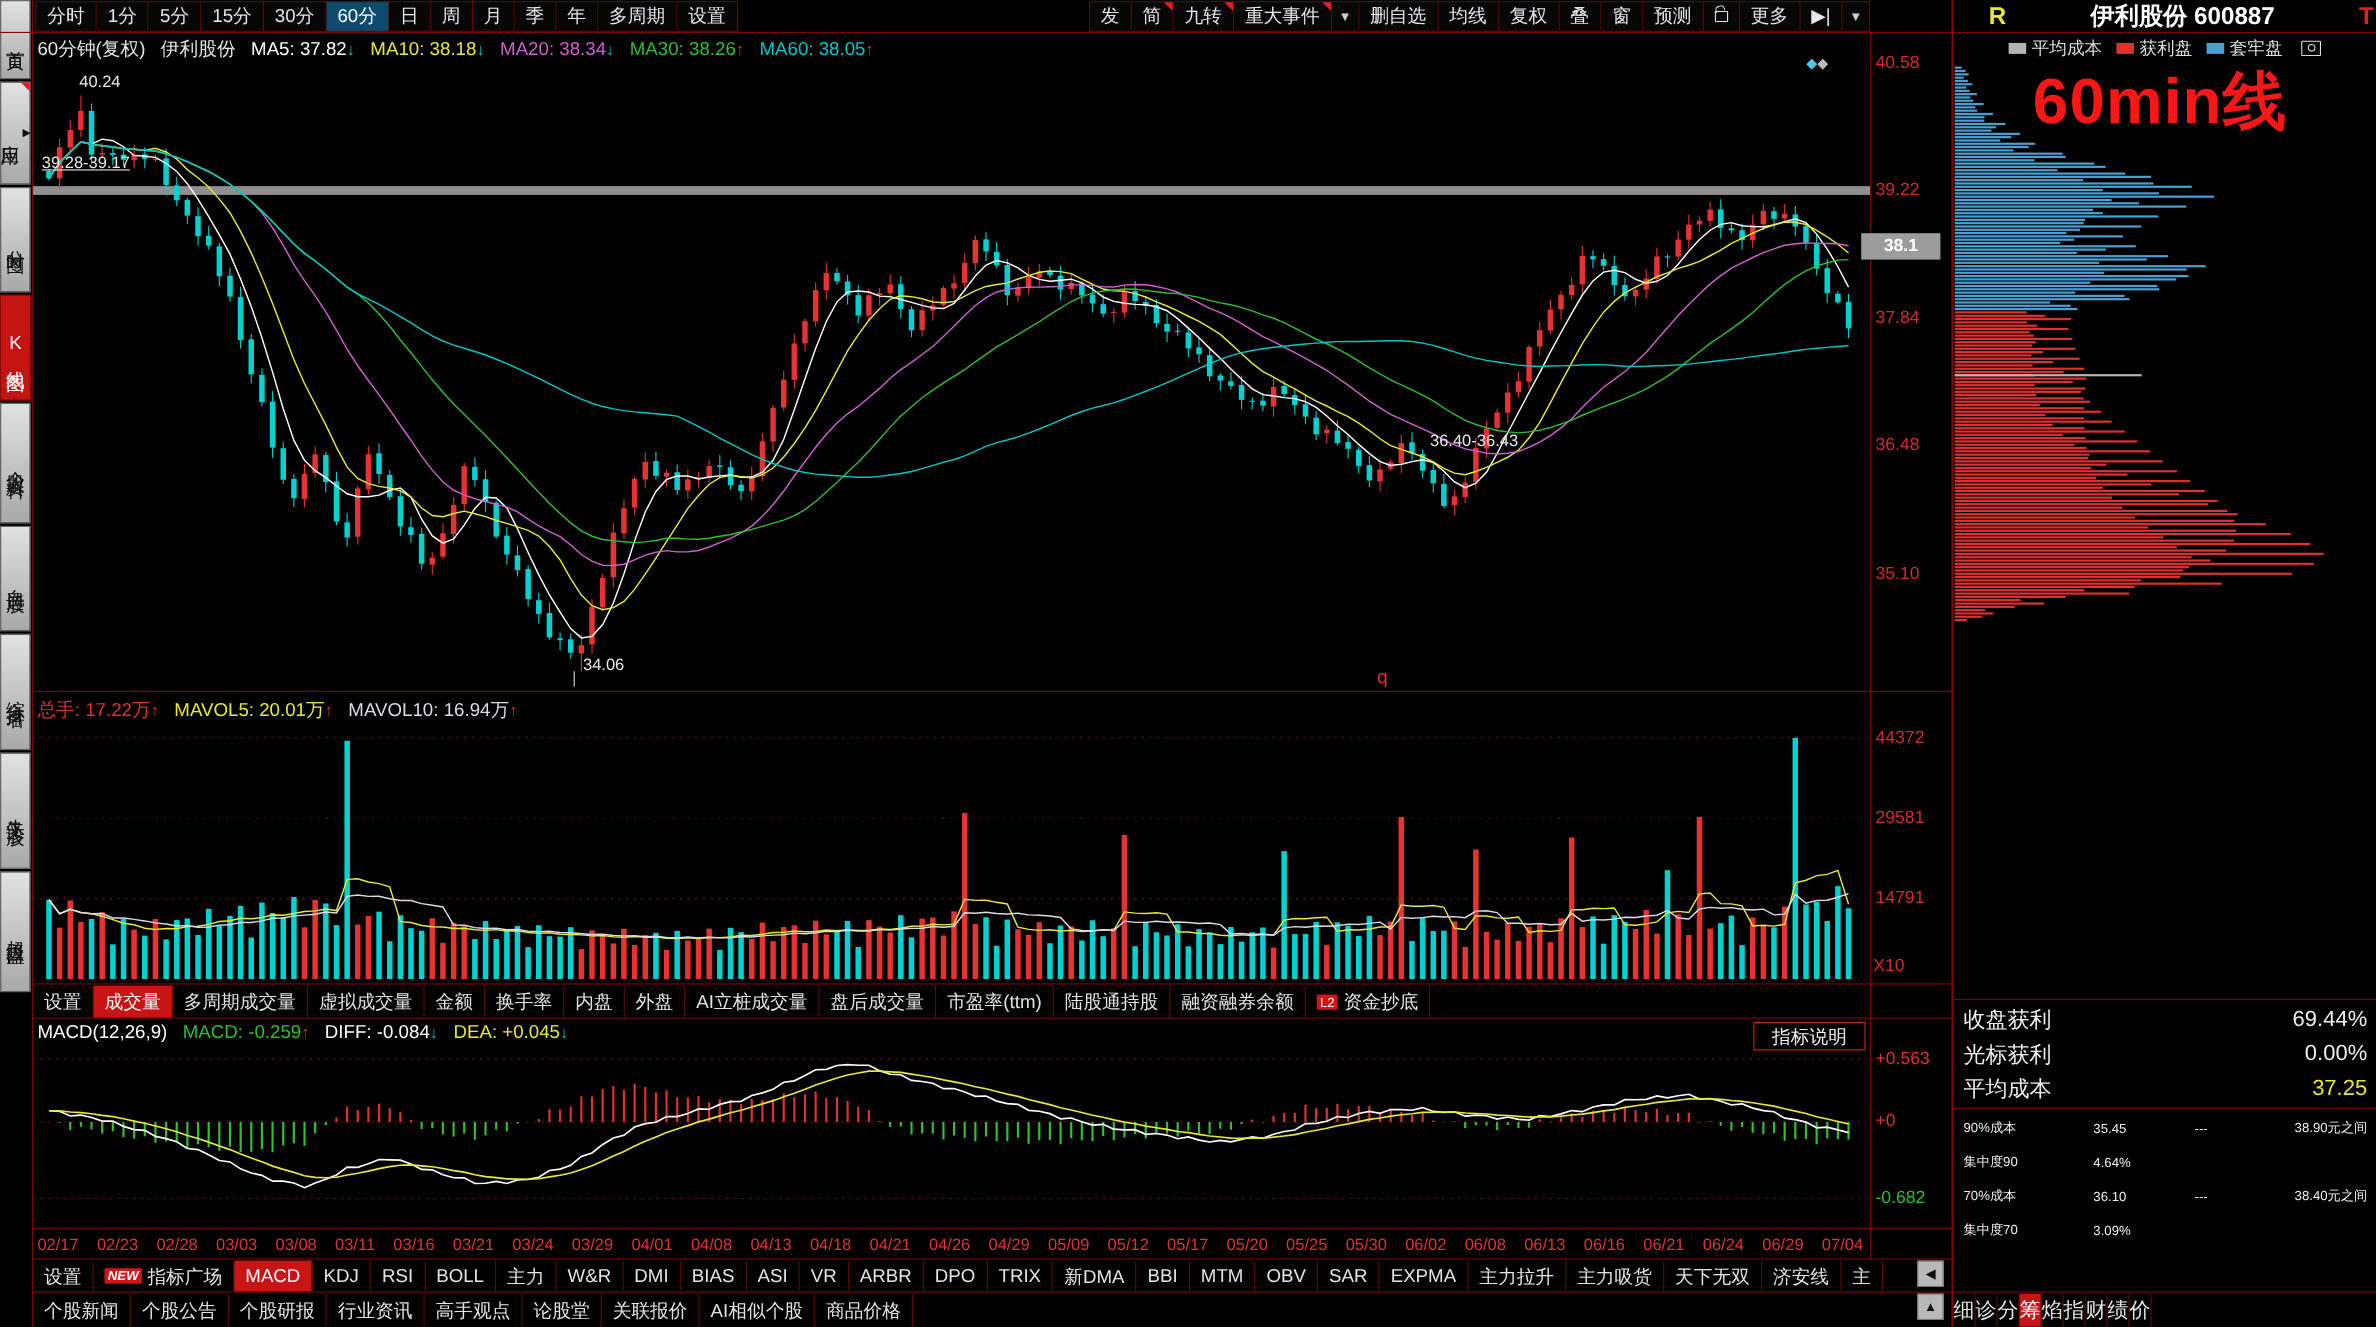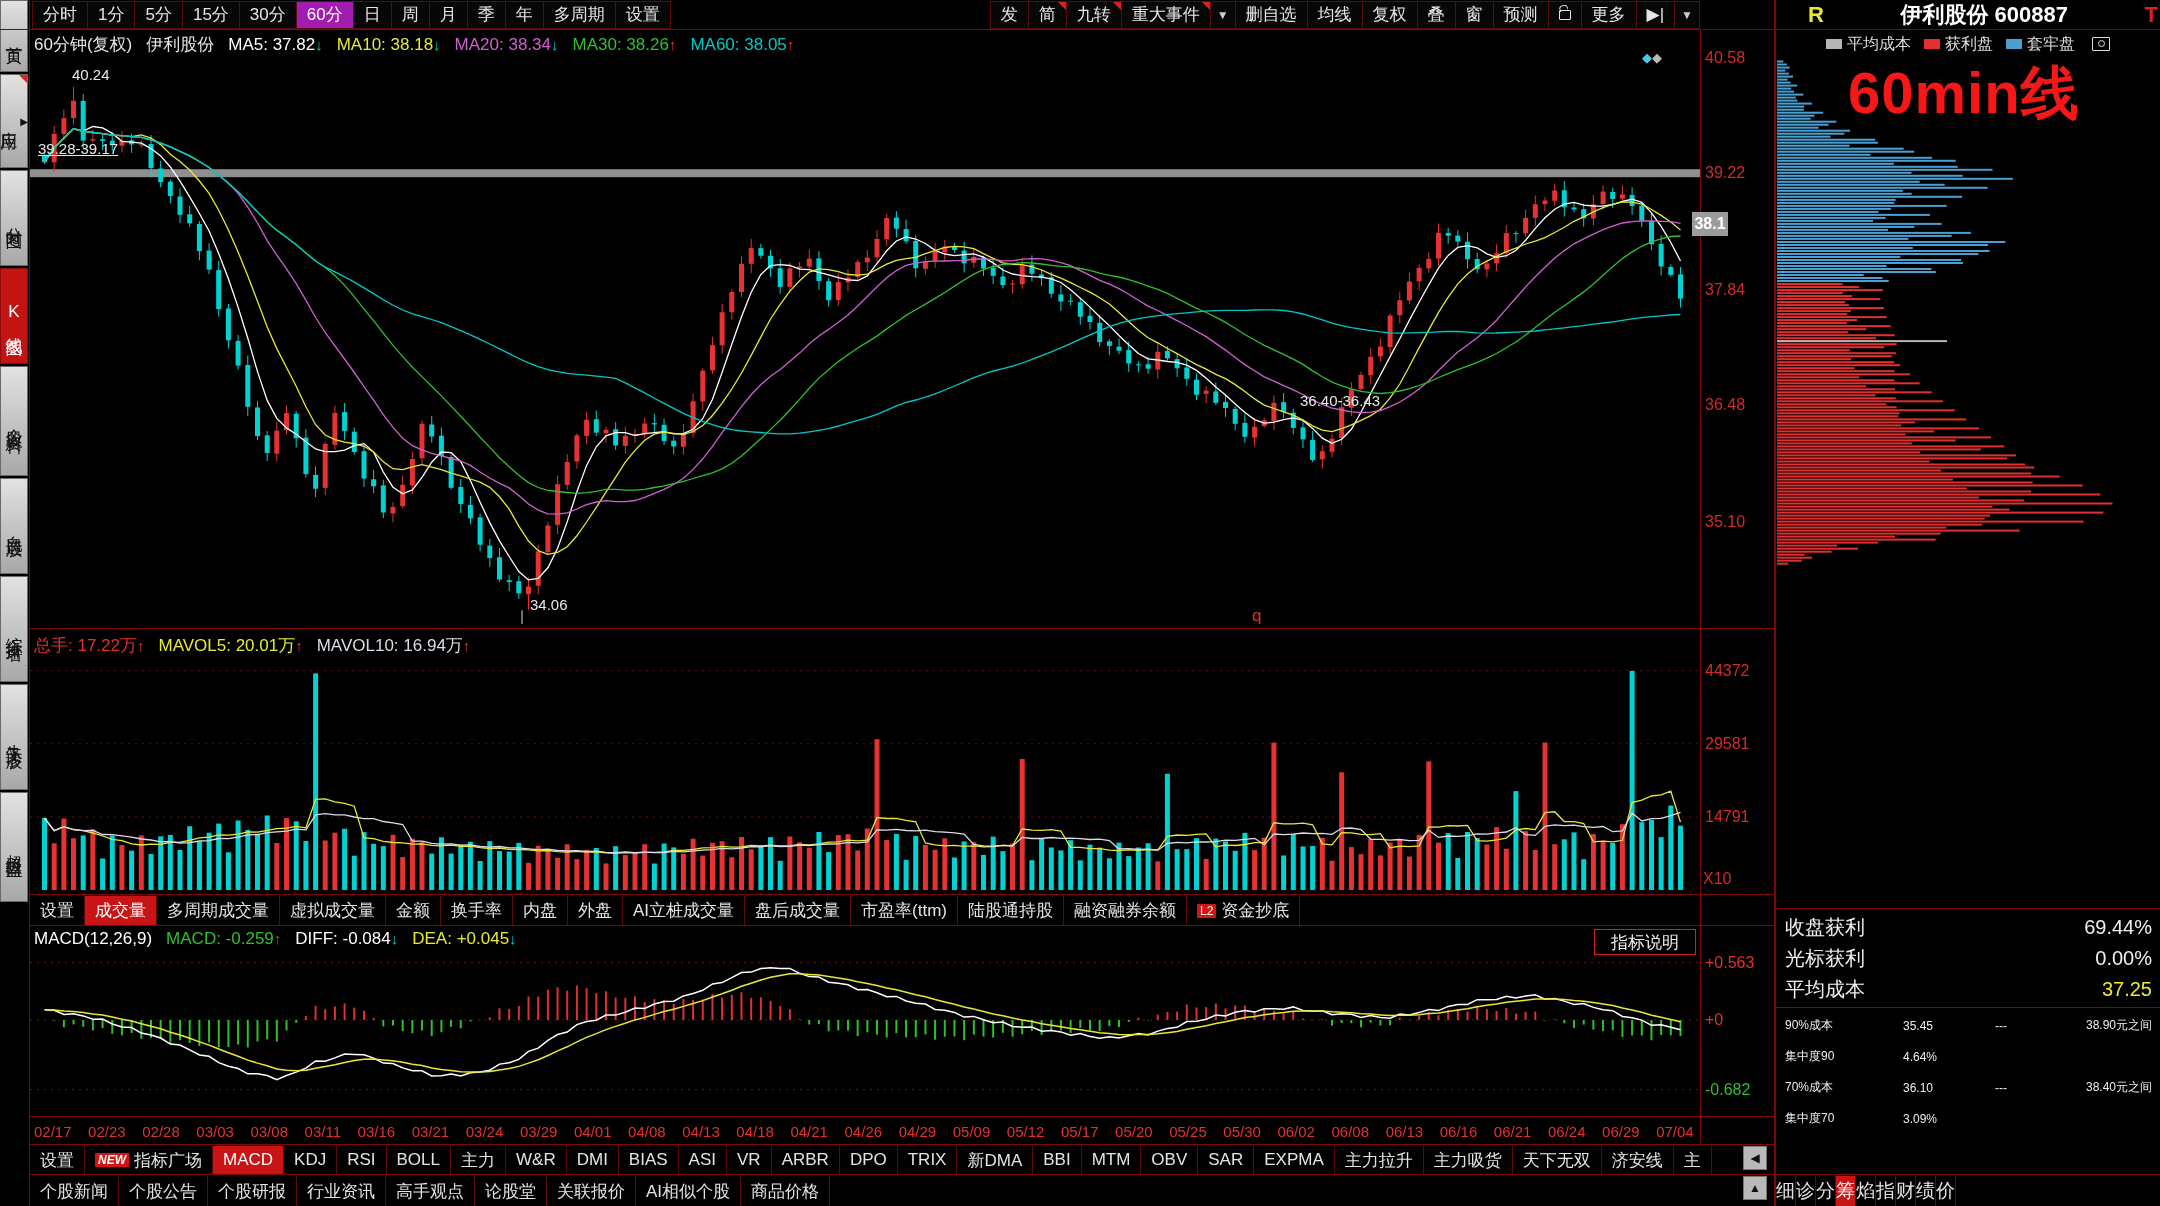--- a/index.html
+++ b/index.html
@@ -4,21 +4,21 @@
 <style>
   html,body{margin:0;padding:0;background:#000;}
   body{width:2160px;height:1206px;position:relative;overflow:hidden;
        font-family:"Liberation Sans","DejaVu Sans",sans-serif;color:#ddd;}
   .abs{position:absolute;}
   
   .tb{display:flex;align-items:center;height:28px;}
   .tbtn{position:relative;padding:0 10px;line-height:26px;font-size:17px;color:#e6e6e6;
         background:#070707;border:1px solid #5c0a0a;border-left:none;white-space:nowrap;cursor:default;}
   .tbtn:first-child{border-left:1px solid #5c0a0a;text-align:center;}
-  .tbtn.active{background:#a21caf;color:#fff;text-align:center;}
+  .tbtn.active{background:#0c4a6e;color:#fff;text-align:center;}
   .tbtn.small{padding:0 6px;font-size:12px;color:#ccc;}
   .corner{position:absolute;top:0;right:0;width:0;height:0;
           border-left:8px solid transparent;border-top:8px solid #e02020;}
   
   #sidebar{left:0;top:0;width:30px;height:1206px;background:#000;}
   .sbitem{width:28px;margin:0 1px 2px 0;display:flex;flex-direction:column;align-items:center;justify-content:center;
           writing-mode:vertical-rl;text-orientation:upright;letter-spacing:3px;
           background:linear-gradient(180deg,#e2e2e2,#a8a8a8);color:#101010;font-size:17px;
           border:1px solid #6a6a6a;box-sizing:border-box;position:relative;}
   .sbitem.active{background:#c41313;color:#fff;border-color:#8a0a0a;}
@@ -47,21 +47,21 @@
   .rangerow{display:flex;align-items:center;height:31px;padding:0 8px 0 10px;font-size:12px;color:#eee;}
   .rangerow .lab{width:118px;}
   .rangerow .lo{width:92px;}
   .rangerow .dash{width:62px;}
   .rangerow .hi{margin-left:auto;}
   #rp-tabs{display:flex;height:30px;font-size:19px;}
   #rp-tabs .tab{flex:1;justify-content:center;padding:0;}
   #watermark{font-size:58px;font-weight:bold;color:#f81717;letter-spacing:1px;line-height:1;}
   .annot{position:absolute;color:#e8e8e8;font-size:15px;white-space:nowrap;}
   #price-tag{background:#9c9c9c;color:#fff;font-size:16px;font-weight:bold;
-             width:36px;height:24px;display:flex;align-items:center;justify-content:center;}
+             width:72px;height:24px;display:flex;align-items:center;justify-content:center;}
   .scrollbtn{background:#b9b9b9;color:#111;font-size:12px;display:flex;align-items:center;justify-content:center;
              width:22px;height:22px;border:1px solid #777;margin-left:auto;margin-right:8px;}
   .camicon{display:inline-block;width:16px;height:12px;border:1px solid #ddd;border-radius:1px;position:relative;margin-left:4px;}
   .camicon::after{content:"";position:absolute;left:5px;top:2px;width:5px;height:5px;border:1px solid #ddd;border-radius:50%;}
   .lockicon{display:inline-block;width:10px;height:8px;border:1px solid #e6e6e6;border-radius:1px;position:relative;margin-top:6px;}
   .lockicon::before{content:"";position:absolute;left:-1px;top:-6px;width:7px;height:5px;border:1px solid #e6e6e6;border-bottom:none;border-radius:4px 4px 0 0;transform:rotate(-18deg);}
 </style>
 </head>
 <body>
 

